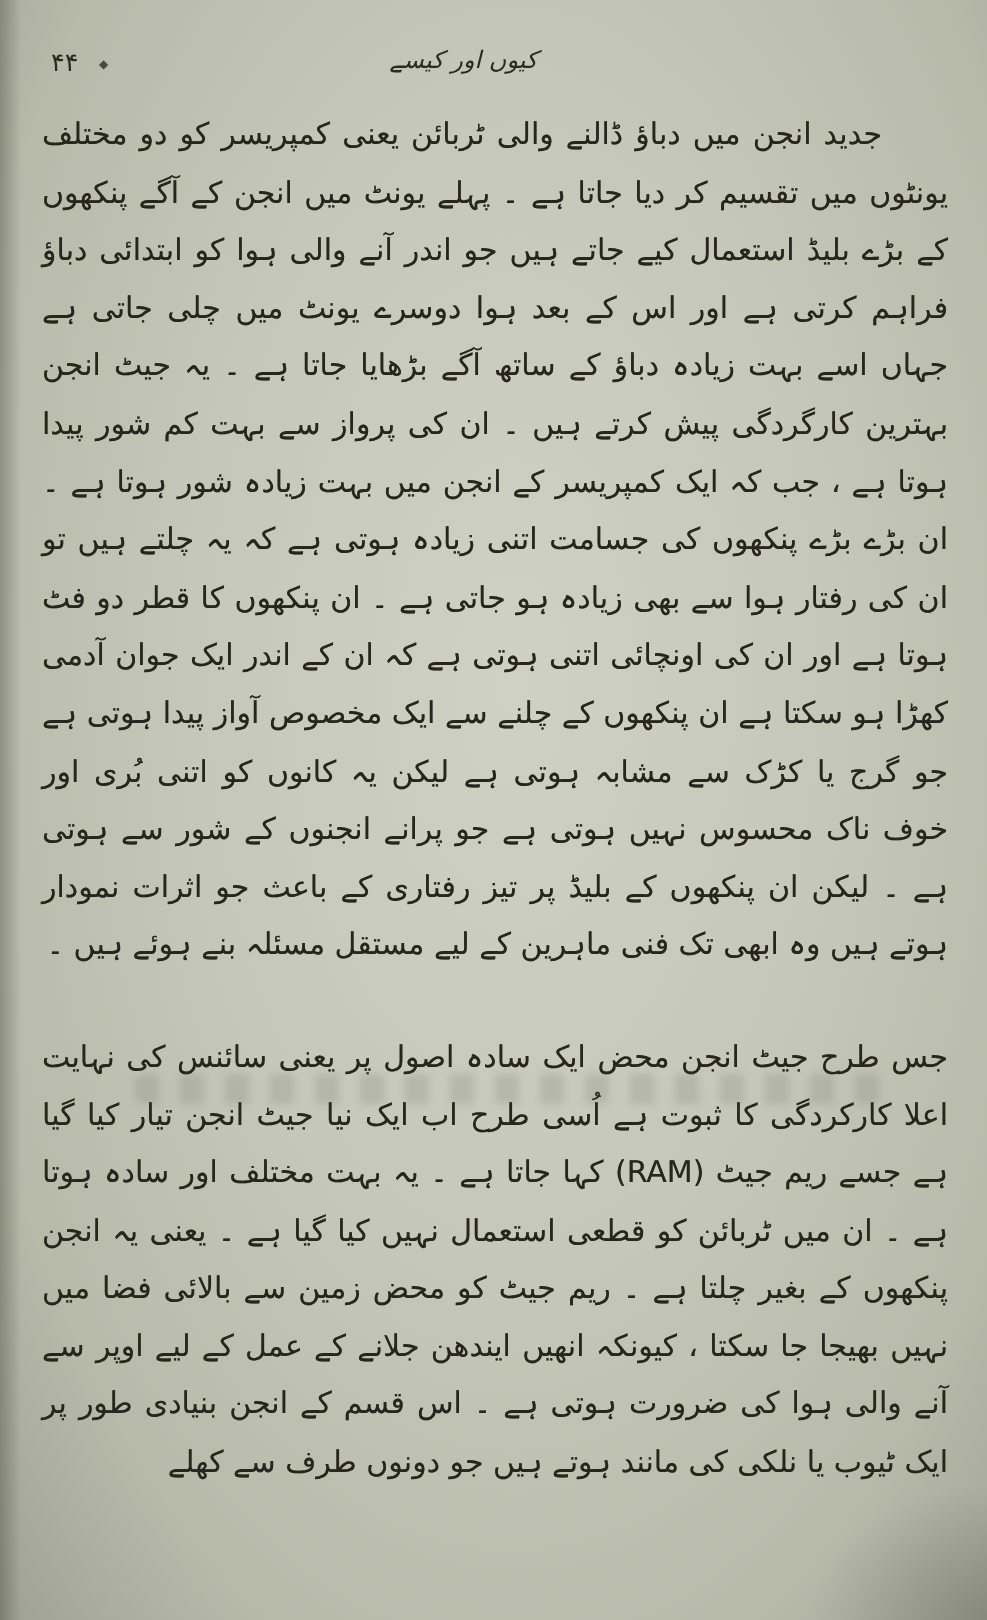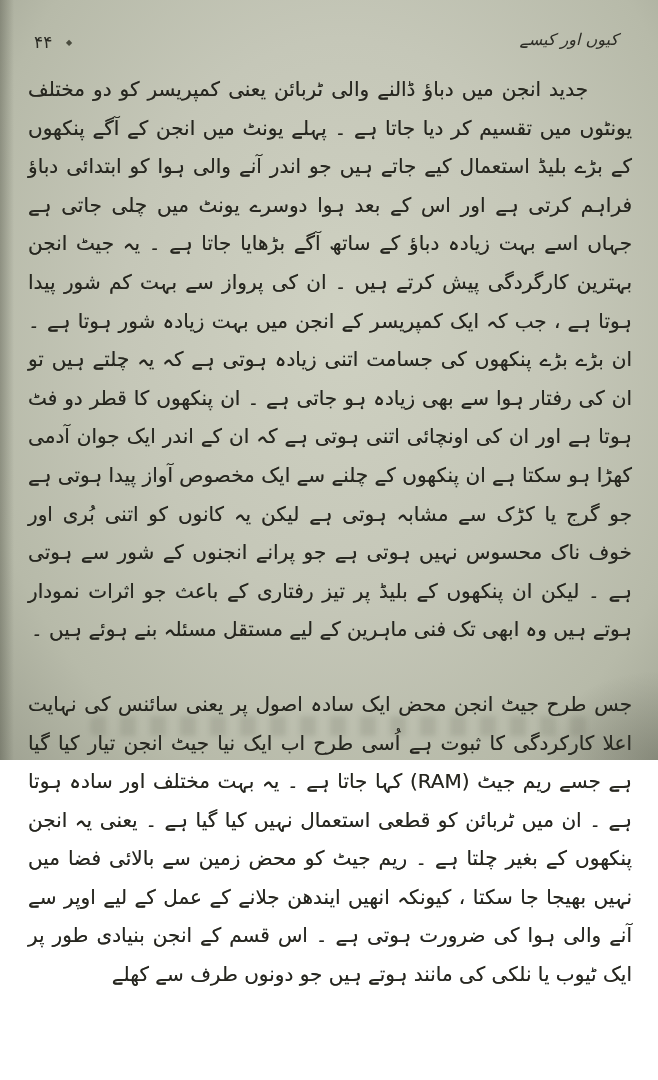--- a/index.html
+++ b/index.html
@@ -8,21 +8,21 @@
   }
   body {
     width: 658px;
     height: 1080px;
     overflow: hidden;
     font-family: "DejaVu Sans", sans-serif;
   }
   .scan-page {
     position: relative;
     width: 658px;
-    height: 760px;
+    height: 1080px;
     
     background:
       radial-gradient(ellipse at 52% 42%, #cfd1c2 0%, #c5c7b8 45%, #b7baa9 78%, #9fa292 100%);
     color: #26261f;
     box-sizing: border-box;
   }
   
   .gutter-shadow {
     position: absolute;
     left: 0; top: 0; bottom: 0;
@@ -50,20 +50,21 @@
     position: absolute;
     left: 66px;
     top: 8px;
     font-size: 8px;
     color: #4a4c3f;
   }
   .page-title {
     position: absolute;
     left: 0; right: 40px;
     top: 0;
+    text-align: center;
     font-size: 16px;
     font-style: italic;
     color: #2b2b24;
     direction: rtl;
   }
   .body-text {
     position: absolute;
     top: 70px;
     right: 26px;
     left: 28px;

